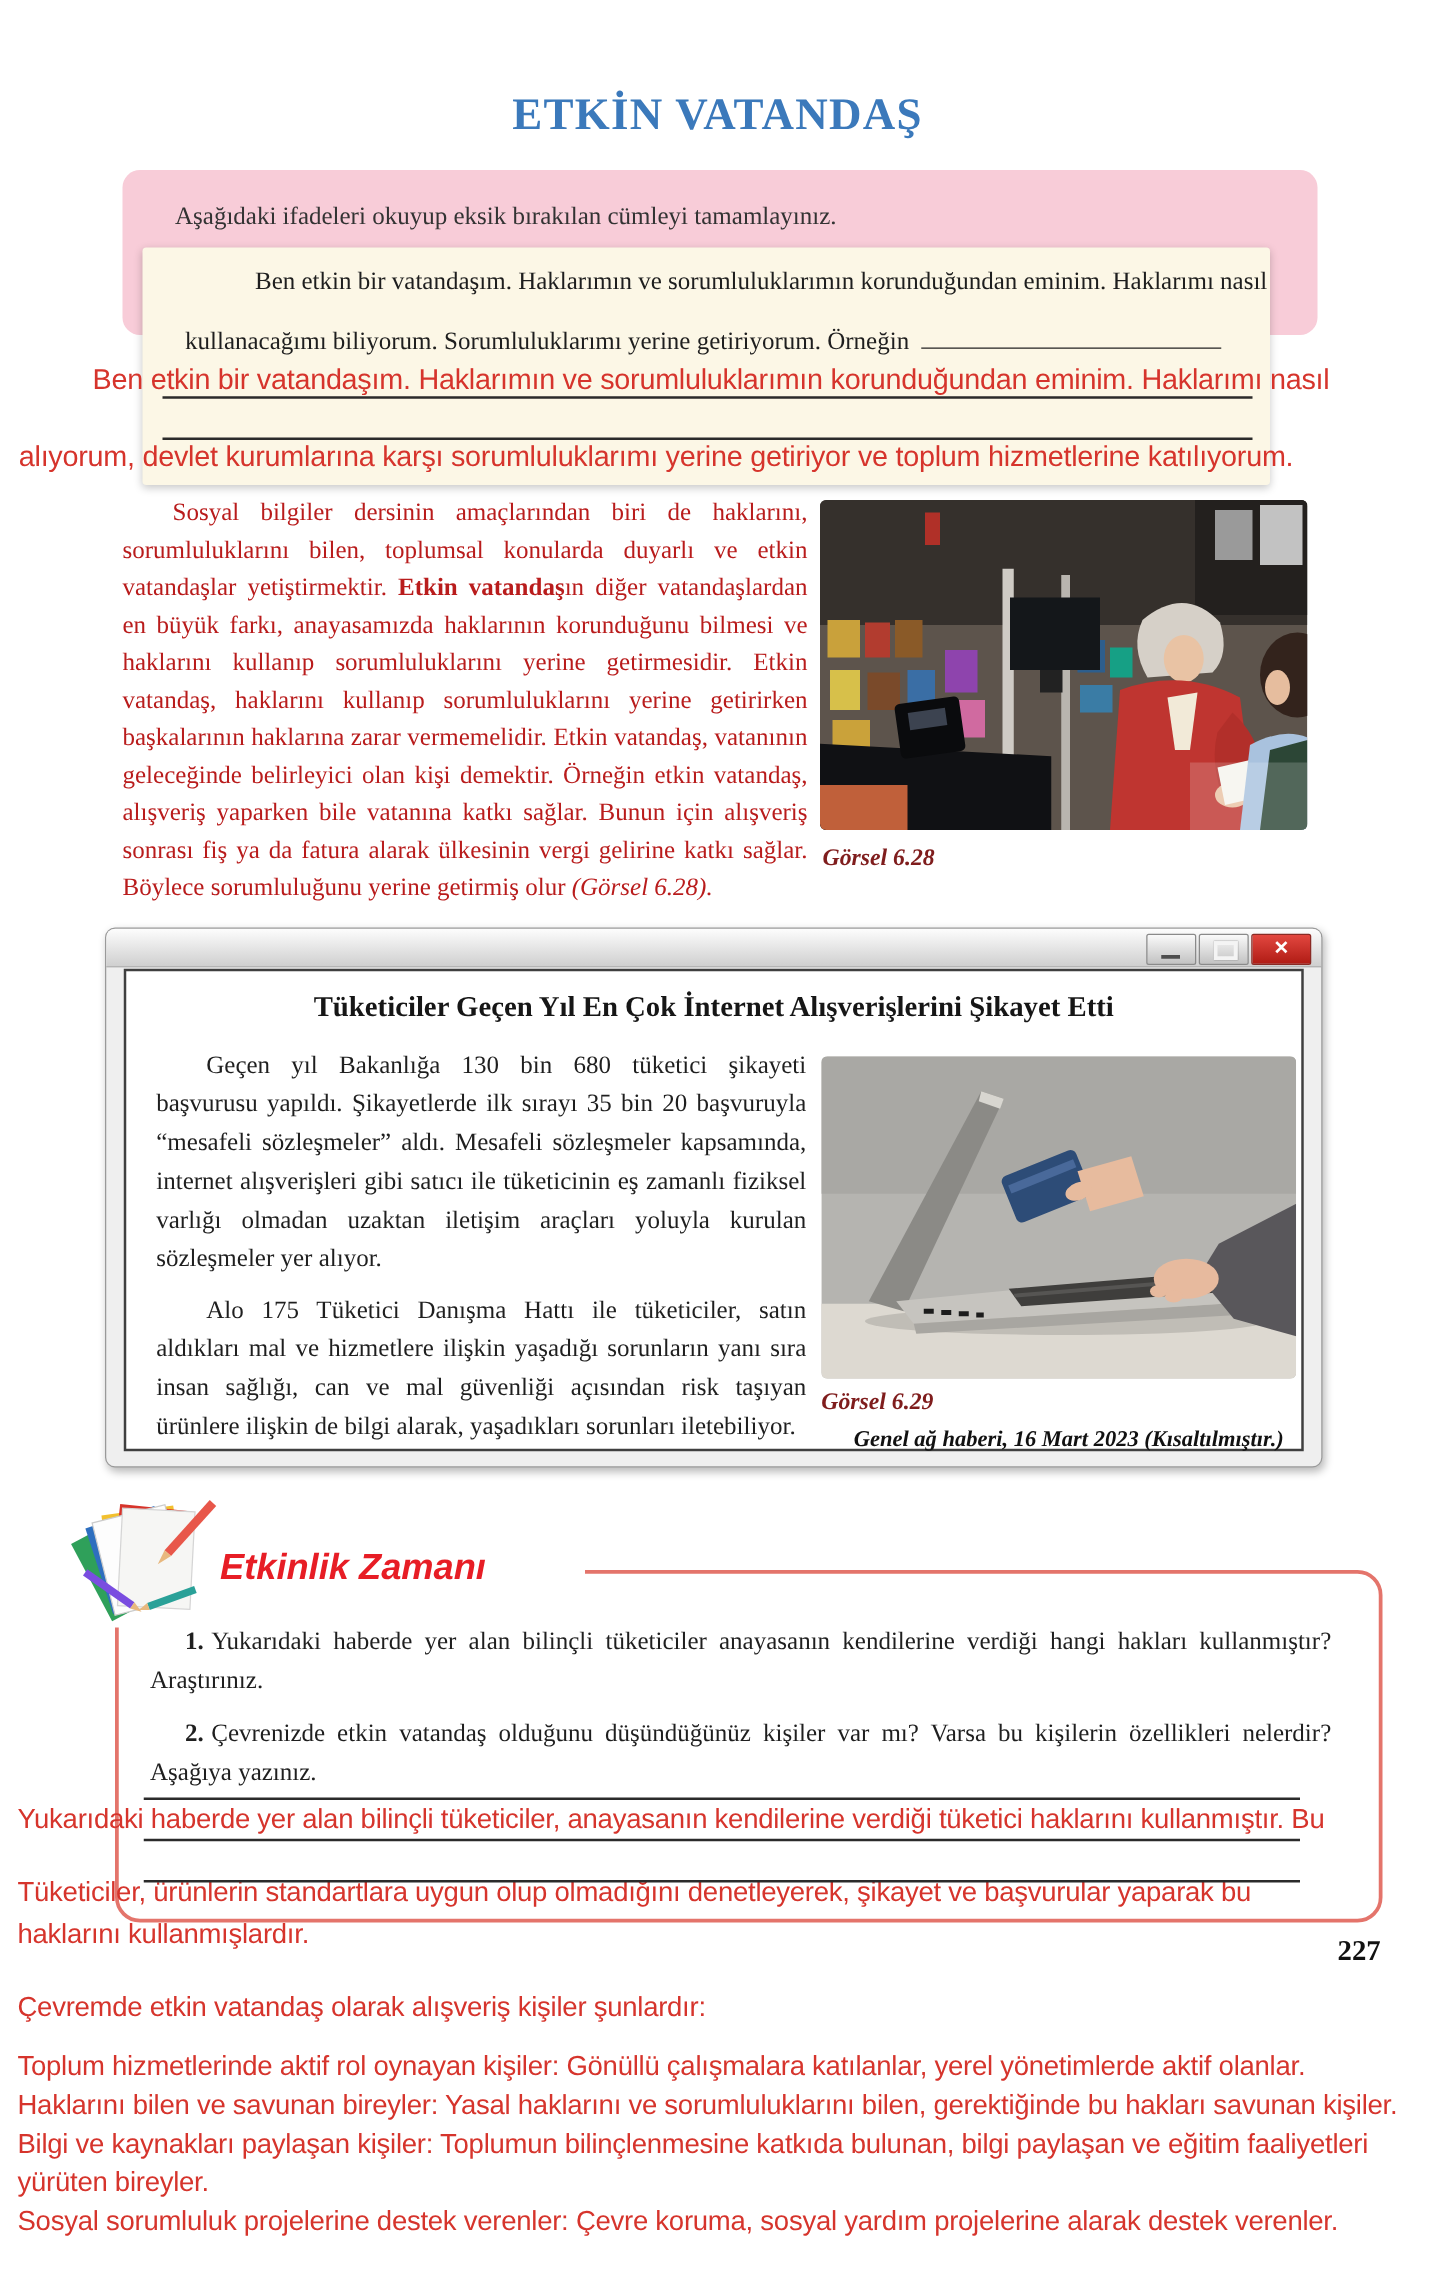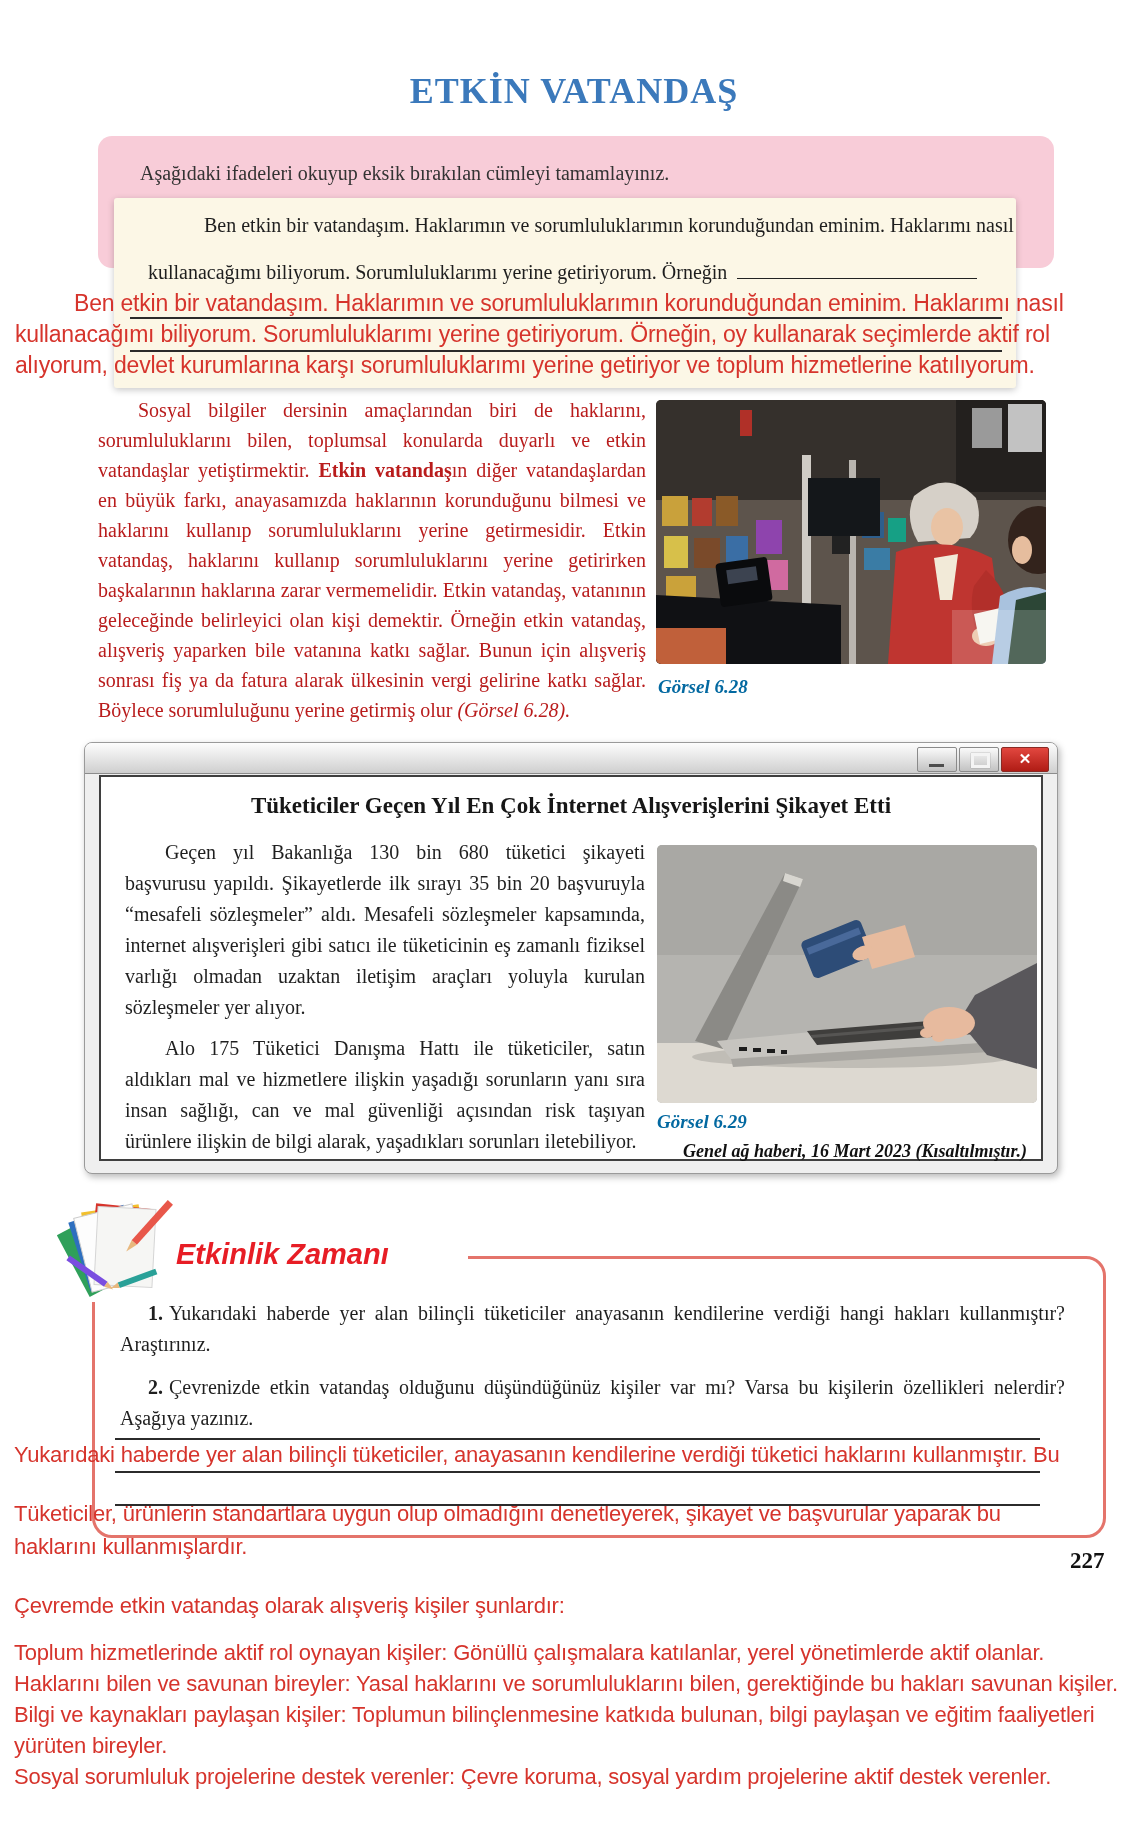--- a/index.html
+++ b/index.html
@@ -21,21 +21,21 @@
   
   .hand{position:absolute;font-family:"Liberation Sans",sans-serif;color:#d6342c;
         font-size:23px;white-space:nowrap;z-index:5;letter-spacing:-0.2px;}
   .hand2{position:absolute;font-family:"Liberation Sans",sans-serif;color:#d6342c;
          font-size:22px;white-space:nowrap;z-index:5;letter-spacing:-0.2px;}
   
   .body-col{position:absolute;left:98px;top:395px;width:548px;font-size:20px;line-height:30px;
             text-align:justify;color:#b91c1c;}
   .body-col p{margin:0;text-indent:40px;}
   .fig{position:absolute;border-radius:5px;overflow:hidden;}
-  .caption{position:absolute;font-size:19px;font-weight:bold;font-style:italic;color:#0369a1;}
+  .caption{position:absolute;font-size:19px;font-weight:bold;font-style:italic;color:#7f1d1d;}
   
   .win{position:absolute;left:84px;top:742px;width:972px;height:430px;background:#efefef;
        border:1.6px solid #9a9a9a;border-radius:8px;box-shadow:2px 3px 7px rgba(0,0,0,.28);}
   .win-titlebar{position:absolute;left:0;top:0;right:0;height:30px;border-radius:7px 7px 0 0;
        background:linear-gradient(#fdfdfd,#cfcfcf);border-bottom:1px solid #8c8c8c;}
   .win-btns{position:absolute;right:8px;top:4px;display:flex;gap:2px;}
   .wbtn{width:38px;height:23px;border:1px solid #8a8a8a;border-radius:2px;
         background:linear-gradient(#fafafa,#c2c2c2);position:relative;cursor:default;}
   .wbtn-close{width:46px;height:23px;border:1px solid #8a2a24;border-radius:2px;
         background:linear-gradient(#e2473f,#b01c15);color:#fff;font:bold 15px/21px "Liberation Sans",sans-serif;
@@ -79,21 +79,20 @@
   </div>
 
   <div class="cream-box"></div>
   <p class="fill-l1">Ben etkin bir vatandaşım. Haklarımın ve sorumluluklarımın korunduğundan eminim. Haklarımı nasıl</p>
   <p class="fill-l2"><span>kullanacağımı biliyorum. Sorumluluklarımı yerine getiriyorum. Örneğin</span><span class="blank-line"></span></p>
 
   <div class="rule" style="left:130px;top:317px;width:872px;"></div>
   <div class="rule" style="left:130px;top:350px;width:872px;"></div>
 
   <div class="hand" style="left:74px;top:290px;">Ben etkin bir vatandaşım. Haklarımın ve sorumluluklarımın korunduğundan eminim. Haklarımı nasıl</div>
-  <div class="hand" style="left:15px;top:321px;">kullanacağımı biliyorum. Sorumluluklarımı yerine getiriyorum. Örneğin, oy kullanarak seçimlerde aktif rol</div>
   <div class="hand" style="left:15px;top:352px;">alıyorum, devlet kurumlarına karşı sorumluluklarımı yerine getiriyor ve toplum hizmetlerine katılıyorum.</div>
 
   <div class="body-col">
     <p><span>Sosyal bilgiler dersinin amaçlarından biri de haklarını, sorumluluklarını bilen, toplumsal konularda duyarlı ve etkin vatandaşlar yetiştirmektir. </span><b>Etkin vatandaş</b><span>ın diğer vatandaşlardan en büyük farkı, anayasamızda haklarının korunduğunu bilmesi ve haklarını kullanıp sorumluluklarını yerine getirmesidir. Etkin vatandaş, haklarını kullanıp sorumluluklarını yerine getirirken başkalarının haklarına zarar vermemelidir. Etkin vatandaş, vatanının geleceğinde belirleyici olan kişi demektir. Örneğin etkin vatandaş, alışveriş yaparken bile vatanına katkı sağlar. Bunun için alışveriş sonrası fiş ya da fatura alarak ülkesinin vergi gelirine katkı sağlar. Böylece sorumluluğunu yerine getirmiş olur </span><i>(Görsel 6.28).</i></p>
   </div>
 
   <div class="fig" style="left:656px;top:400px;width:390px;height:264px;">
     <svg width="390" height="264" viewBox="0 0 390 264">
       <rect width="390" height="264" fill="#5d544c"></rect>
       <rect width="390" height="100" fill="#35302c"></rect>
@@ -227,16 +226,16 @@
   <div class="hand2" style="left:14px;top:1501px;">Tüketiciler, ürünlerin standartlara uygun olup olmadığını denetleyerek, şikayet ve başvurular yaparak bu</div>
   <div class="hand2" style="left:14px;top:1534px;">haklarını kullanmışlardır.</div>
 
   <div class="pagenum">227</div>
 
   <div class="q2ans">
     <p class="intro">Çevremde etkin vatandaş olarak alışveriş kişiler şunlardır:</p>
     <p>Toplum hizmetlerinde aktif rol oynayan kişiler: Gönüllü çalışmalara katılanlar, yerel yönetimlerde aktif olanlar.</p>
     <p>Haklarını bilen ve savunan bireyler: Yasal haklarını ve sorumluluklarını bilen, gerektiğinde bu hakları savunan kişiler.</p>
     <p>Bilgi ve kaynakları paylaşan kişiler: Toplumun bilinçlenmesine katkıda bulunan, bilgi paylaşan ve eğitim faaliyetleri yürüten bireyler.</p>
-    <p>Sosyal sorumluluk projelerine destek verenler: Çevre koruma, sosyal yardım projelerine aktif destek verenler.</p>
+    <p>Sosyal sorumluluk projelerine destek verenler: Çevre koruma, sosyal yardım projelerine alarak destek verenler.</p>
   </div>
 
 </div>
 
 </body></html>

